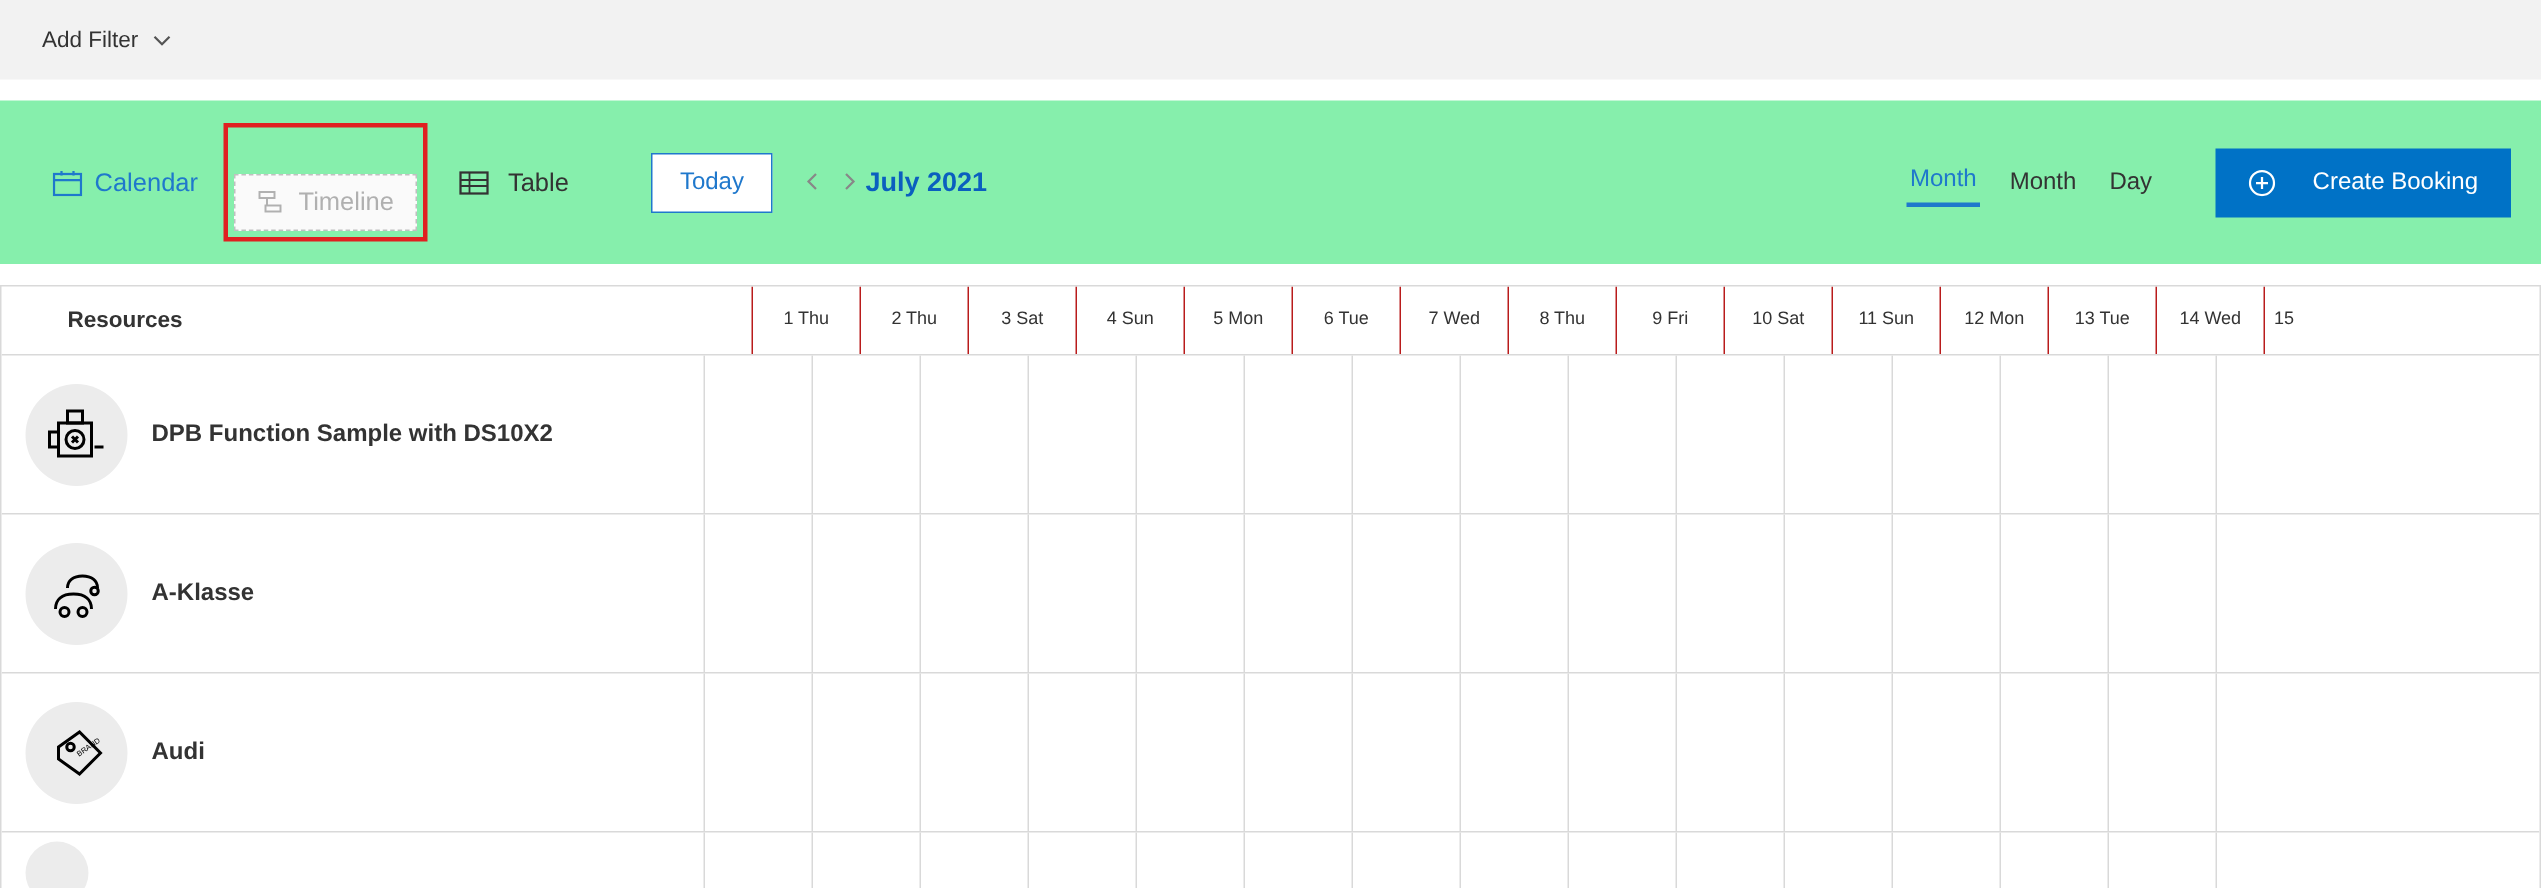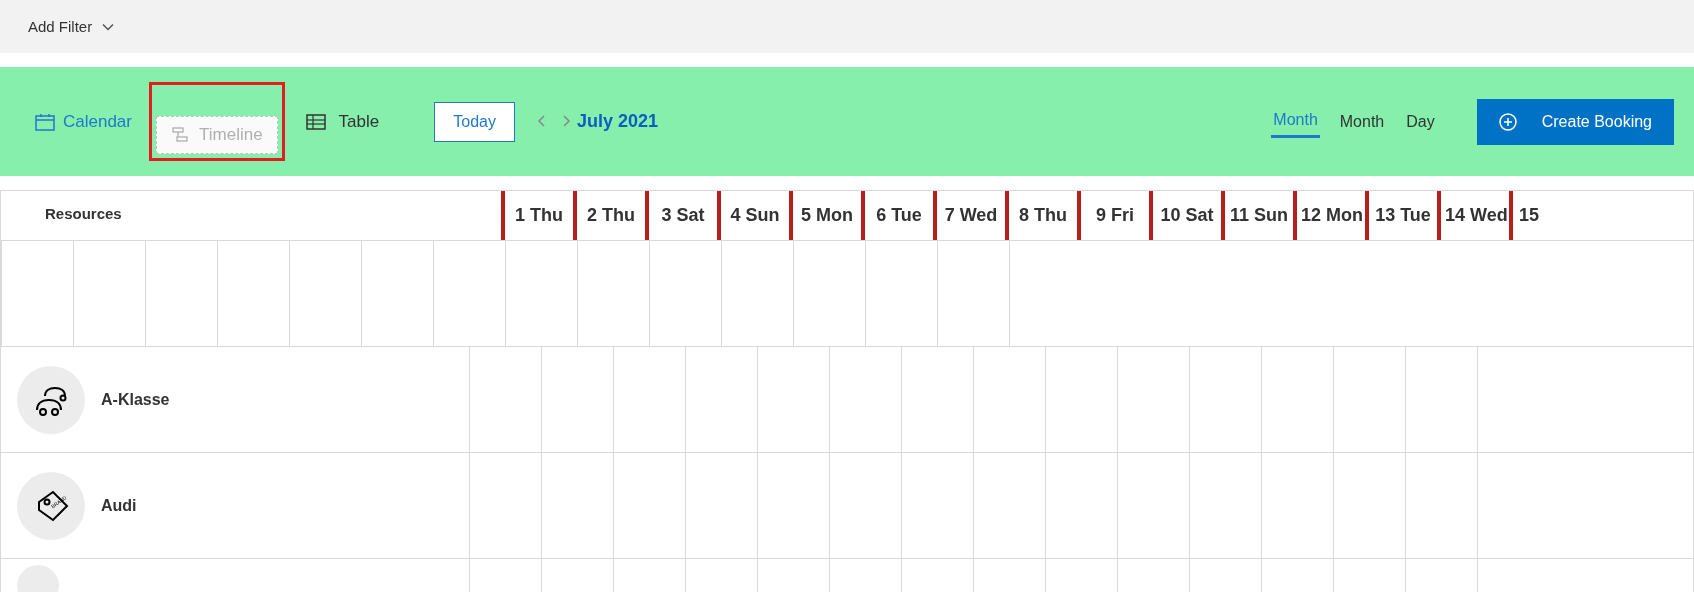--- a/index.html
+++ b/index.html
@@ -27,21 +27,21 @@
 .range-tabs { display: flex; align-items: center; gap: 18px; }
 .range-tab { font-size: 16px; color: #333; cursor: pointer; padding: 6px 2px; }
 .range-tab.active { color: #1f78cc; border-bottom: 3px solid #1f78cc; }
 .create-btn { background: #0072c6; color: #fff; border: none; padding: 14px 22px; font-size: 16px; font-weight: 500; margin-left: 40px; cursor: pointer; display: inline-flex; align-items: flex-end; gap: 25px; }
 .plus-circle { width: 18px; height: 18px; }
 
 
 .timeline-grid { border: 1px solid #d9d9d9; overflow: hidden; }
 .grid-header { display: flex; border-bottom: 1px solid #d9d9d9; padding-left: 32px; }
 .resources-header { width: 468px; min-width: 468px; padding: 14px 12px; font-weight: bold; font-size: 15px; }
-.day-header { width: 72px; min-width: 72px; border-left: 4px solid #b91c1c; padding: 14px 4px; text-align: center; font-weight: bold; font-size: 18px; white-space: nowrap; }
+.day-header { width: 72px; min-width: 72px; border-left: 1px solid #b91c1c; padding: 14px 4px; text-align: center; font-weight: normal; font-size: 12px; white-space: nowrap; }
 .day-header.last-partial { width: 34px; min-width: 34px; text-align: left; padding-left: 6px; overflow: hidden; }
 .grid-body {}
 .grid-row { display: flex; border-bottom: 1px solid #d9d9d9; min-height: 106px; }
 .resource-cell { width: 468px; min-width: 468px; display: flex; align-items: center; gap: 16px; padding: 12px 16px; }
 .resource-icon-wrap { width: 68px; height: 68px; border-radius: 50%; background: #ececec; display: flex; align-items: center; justify-content: center; }
 .resource-icon-wrap svg { width: 44px; height: 44px; }
 .resource-label { font-weight: bold; font-size: 16px; }
 .day-cell { width: 72px; min-width: 72px; border-left: 1px solid #d9d9d9; }
 .day-cell.last-partial { width: 34px; min-width: 34px; }
 .grid-row.partial { min-height: 44px; }
@@ -143,20 +143,36 @@
     <div class="day-header">11 Sun</div>
     <div class="day-header">12 Mon</div>
     <div class="day-header">13 Tue</div>
     <div class="day-header">14 Wed</div>
     <div class="day-header last-partial">15</div>
   </div>
 
   <div class="grid-body">
 
     <div class="grid-row">
+      <div class="resource-cell">
+        <div class="resource-icon-wrap">
+          <svg viewBox="0 0 44 44">
+              <g stroke="#000" stroke-width="2" fill="none">
+                <rect x="10" y="14" width="22" height="22"></rect>
+                <rect x="16" y="6" width="10" height="8"></rect>
+                <circle cx="21" cy="25" r="6"></circle>
+                <line x1="19" y1="23" x2="23" y2="27"></line>
+                <line x1="23" y1="23" x2="19" y2="27"></line>
+                <rect x="4" y="20" width="6" height="10"></rect>
+                <line x1="34" y1="30" x2="40" y2="30"></line>
+              </g>
+            </svg>
+        </div>
+        <div class="resource-label">DPB Function Sample with DS10X2</div>
+      </div>
       <div class="day-cell"></div>
         <div class="day-cell"></div>
         <div class="day-cell"></div>
         <div class="day-cell"></div>
         <div class="day-cell"></div>
         <div class="day-cell"></div>
         <div class="day-cell"></div>
         <div class="day-cell"></div>
         <div class="day-cell"></div>
         <div class="day-cell"></div>

